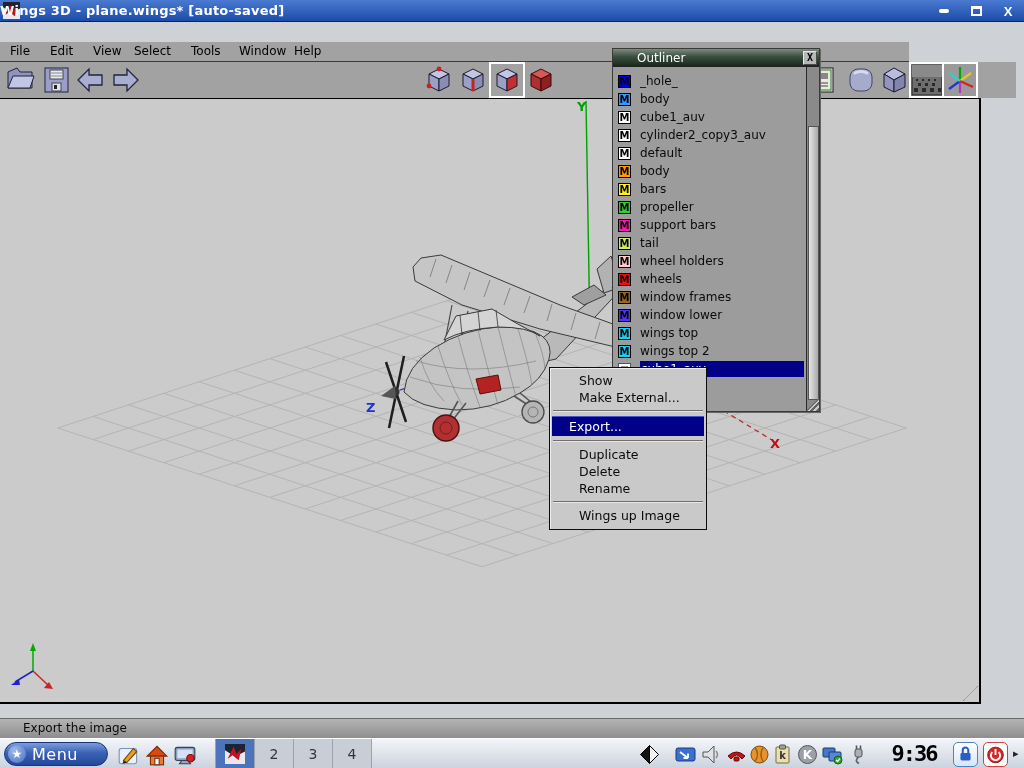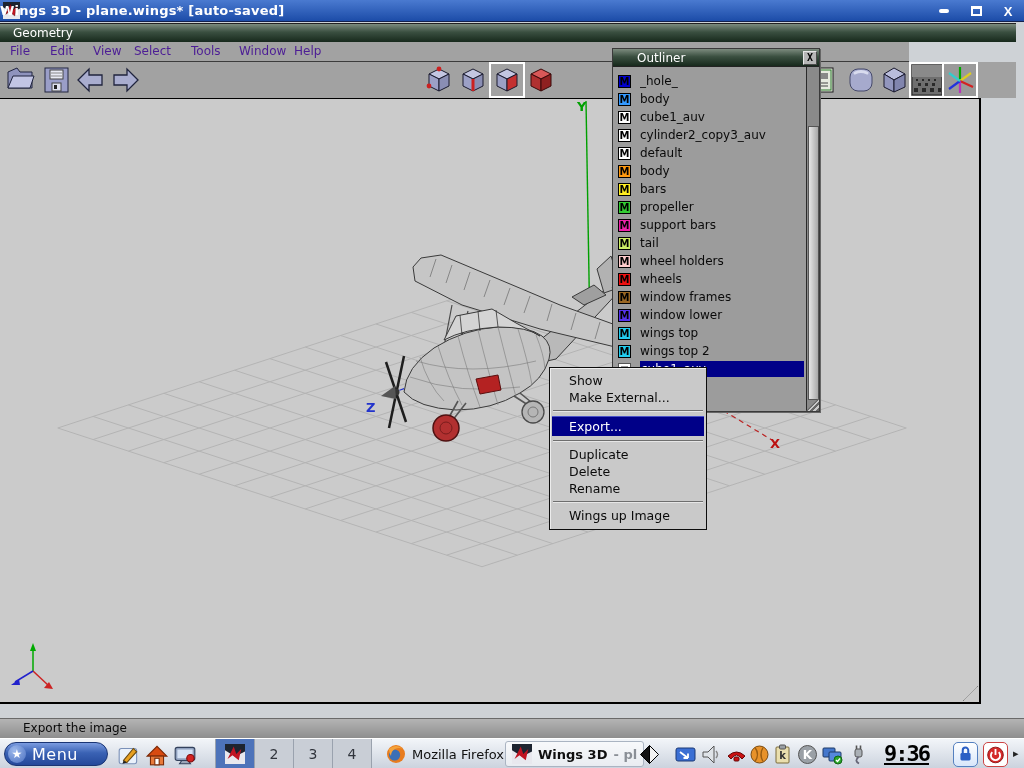--- a/index.html
+++ b/index.html
@@ -17,21 +17,21 @@
   .winbtns{position:absolute;right:8px;top:0;height:22px;display:flex;align-items:center;gap:16px;}
   .winbtn{width:16px;height:16px;display:flex;align-items:center;justify-content:center;}
   .glyph-min{width:10px;height:4px;background:#fff;border-radius:2px;}
   .glyph-max{width:11px;height:10px;border:2px solid #fff;border-top-width:3px;}
   .glyph-close{color:#fff;font-weight:bold;font-size:13px;font-family:"Liberation Sans",sans-serif;}
   
   .geometry-bar{position:absolute;left:0;top:23px;width:1016px;height:19px;
                 background:linear-gradient(180deg,#7c8b7e,#3a4f40 45%,#17291c);
                 border-top:1px solid #222;color:#fff;font-size:12px;line-height:19px;padding-left:13px;}
   .menubar{position:absolute;left:0;top:42px;width:909px;height:20px;background:#a2a2a2;
-           border-bottom:1px solid #3c3c3c;font-size:12px;color:#4c1d95;}
+           border-bottom:1px solid #3c3c3c;font-size:12px;color:#000000;}
   .menubar span{position:absolute;top:2px;}
   .toolbar{position:absolute;left:0;top:62px;width:1016px;height:36px;background:#a2a2a2;}
   .tbtn{position:absolute;top:2px;width:32px;height:32px;}
   .tbtn.sel{box-shadow:0 0 0 2px #fff;}
   .tbtn svg{width:32px;height:32px;display:block;}
   
   .viewport{position:absolute;left:0;top:98px;width:981px;height:606px;background:#cbcbcb;
             border-top:1px solid #000;border-right:2px solid #000;border-bottom:2px solid #000;}
   .viewport svg{display:block;}
   .vp-grip{position:absolute;right:1px;bottom:1px;width:15px;height:15px;
@@ -57,21 +57,21 @@
   .out-scroll{position:absolute;right:0;top:18px;width:13px;bottom:0;background:#8a8a8a;border-left:1px solid #2a2a2a;}
   .out-thumb{position:absolute;left:1px;top:59px;width:11px;height:274px;
              background:linear-gradient(90deg,#e6e6e6,#a8a8a8);border:1px solid #555;}
   .out-grip{position:absolute;right:0;bottom:0;width:13px;height:13px;
             background:repeating-linear-gradient(135deg,#666 0 2px,#c8c8c8 2px 4px);
             clip-path:polygon(100% 0,100% 100%,0 100%);}
   
   .cmenu{position:absolute;left:549px;top:367px;width:158px;background:#c9c9c9;
          border:1px solid #0c0c0c;box-shadow:inset 1px 1px 0 #ececec;padding:4px 0 5px 0;
          font-size:12.5px;color:#0a0a0a;}
-  .citem{height:17px;line-height:17px;padding-left:19px;white-space:nowrap;}
+  .citem{height:17px;line-height:17px;padding-left:29px;white-space:nowrap;}
   .csep{border-top:1px solid #6e6e6e;border-bottom:1px solid #e6e6e6;margin:4px 3px;}
   .citem.hl{background:#000088;color:#fff;margin:0 2px;padding-left:17px;height:20px;line-height:20px;
             border-top:1px solid #4a52c8;}
   
   .statusbar{position:absolute;left:0;top:718px;width:1024px;height:20px;
              background:linear-gradient(180deg,#b4b4b4,#8e8e8e);border-top:1px solid #6a6a6a;
              font-size:12px;color:#0a0a0a;line-height:19px;padding-left:23px;}
   
   .taskbar{position:absolute;left:0;top:738px;width:1024px;height:30px;
            background:linear-gradient(180deg,#f2f5f9,#ccd3de);border-top:1px solid #fff;}
@@ -85,22 +85,22 @@
   .launcher{position:absolute;top:4px;width:24px;height:24px;}
   .pager{position:absolute;left:215px;top:0;height:30px;display:flex;border-left:1px solid #9aa2ae;}
   .pcell{width:39px;height:30px;background:#c9ced6;border-right:1px solid #9aa2ae;
          display:flex;align-items:center;justify-content:center;font-size:14px;color:#30343c;}
   .pcell.active{background:#4d73ba;}
   .taskitem{position:absolute;top:2px;height:26px;display:flex;align-items:center;gap:6px;
             font-size:13px;color:#101010;padding:0 6px;border-radius:3px;}
   .taskitem.active{background:rgba(255,255,255,.55);border:1px solid #aab4c2;}
   .taskitem .suffix{color:#8a8f96;font-weight:bold;}
   .tray-icon{position:absolute;top:5px;width:21px;height:21px;}
-  .clock{position:absolute;left:884px;top:2px;width:60px;height:26px;
-         font:bold 22px/26px "DejaVu Sans Mono",monospace;color:#000;letter-spacing:-2px;text-decoration:underline;}
+  .clock{position:absolute;left:884px;top:2px;width:60px;height:26px;text-align:center;
+         font:bold 22px/26px "DejaVu Sans Mono",monospace;color:#000;letter-spacing:-2px;}
   .sysbtn{position:absolute;top:3px;width:25px;height:25px;border-radius:5px;background:#fff;}
   .sysbtn svg{width:100%;height:100%;display:block;}
   .tb-arrow{position:absolute;left:1013px;top:8px;font-size:11px;color:#222;}
 </style>
 </head>
 <body>
 
 <div class="screen">
 
   <div class="titlebar">
@@ -118,23 +118,20 @@
         </span>
       <span class="winbtn">
           <span class="glyph-max"></span>
         </span>
       <span class="winbtn">
           <span class="glyph-close">X</span>
         </span>
     </span>
   </div>
 
-  <div class="geometry-bar">
-    <span>Geometry</span>
-  </div>
 
   <div class="menubar">
     <span style="left:10px">File</span>
     <span style="left:50px">Edit</span>
     <span style="left:93px">View</span>
     <span style="left:134px">Select</span>
     <span style="left:191px">Tools</span>
     <span style="left:239px">Window</span>
     <span style="left:294px">Help</span>
   </div>
@@ -438,38 +435,21 @@
             <rect width="16" height="16" fill="#e8e8ee"></rect>
             <path d="M0,0 H16 V6 L8,10 0,5 Z" fill="#1d2430"></path>
             <path d="M2,12 L7,2 L9,8 L13,4 L11,13 L6,9 Z" fill="#c01422"></path>
           </svg>
       </div>
       <div class="pcell">2</div>
       <div class="pcell">3</div>
       <div class="pcell">4</div>
     </div>
 
-    <div class="taskitem" style="left:380px">
-      <svg width="20" height="20" viewBox="0 0 20 20">
-          <circle cx="10" cy="10" r="9" fill="#e87c1e"></circle>
-          <circle cx="8.6" cy="11" r="5.6" fill="#3b6fb5"></circle>
-          <path d="M3,5 Q10,-1 17,5 Q13,3 9,5 Q5,7 5,12 Q3,9 3,5 Z" fill="#f5a33a"></path>
-        </svg>
-      <span>Mozilla Firefox</span>
-    </div>
-
-    <div class="taskitem active" style="left:505px">
-      <svg width="20" height="20" viewBox="0 0 16 16">
-          <rect width="16" height="16" fill="#e8e8ee"></rect>
-          <path d="M0,0 H16 V6 L8,10 0,5 Z" fill="#1d2430"></path>
-          <path d="M2,12 L7,2 L9,8 L13,4 L11,13 L6,9 Z" fill="#c01422"></path>
-        </svg>
-      <span style="font-weight:bold">Wings 3D</span>
-        <span class="suffix"> - pl</span>
-    </div>
+
 
     <span class="tray-icon" style="left:639px">
       <svg viewBox="0 0 21 21">
           <path d="M10.5,1.5 L1.5,10.5 L10.5,19.5 Z" fill="#141414" stroke="#000"></path>
           <path d="M10.5,1.5 L19.5,10.5 L10.5,19.5 Z" fill="#f2f2f2" stroke="#000"></path>
         </svg>
     </span>
     <span class="tray-icon" style="left:675px">
       <svg viewBox="0 0 21 21">
           <rect x="1" y="4" width="19" height="13" rx="2" fill="#3b6fd4" stroke="#1c3a77"></rect>

